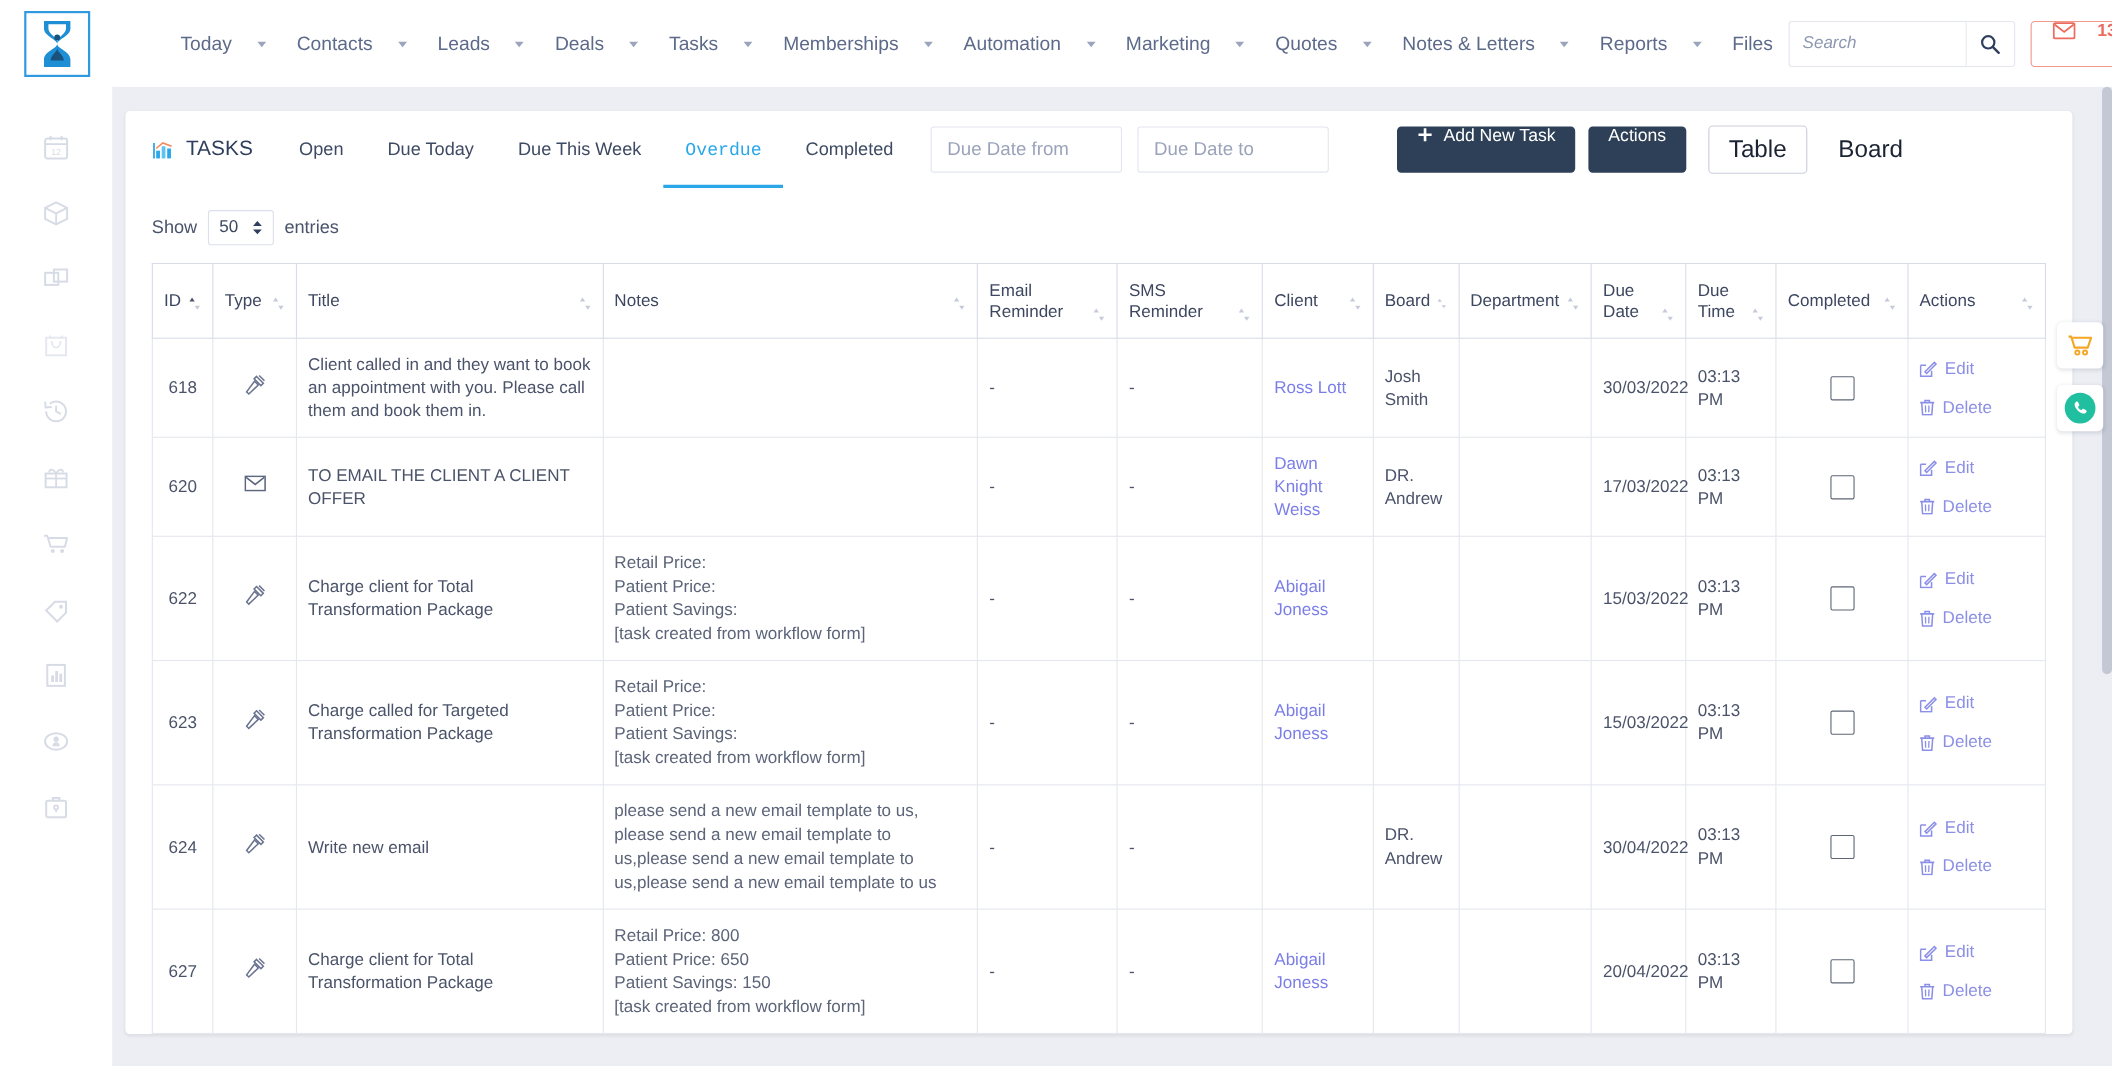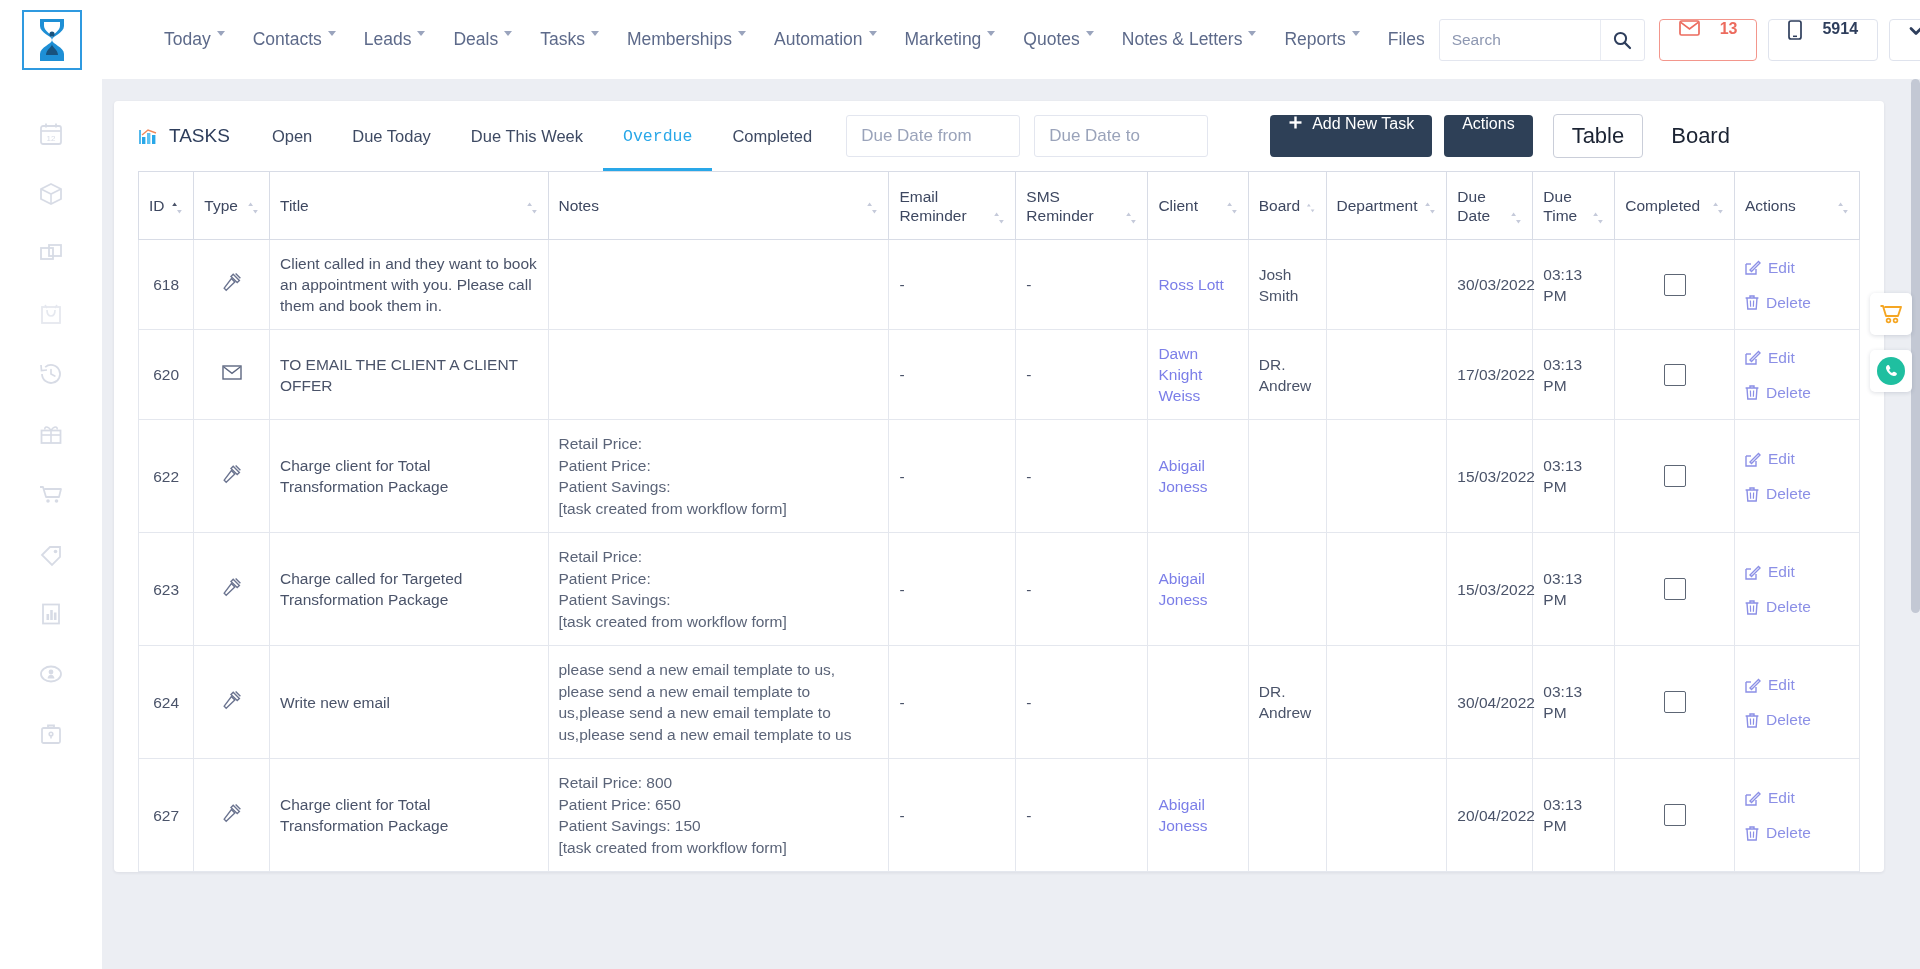--- a/index.html
+++ b/index.html
@@ -21,40 +21,40 @@
   .logo-box {
     width: 60px; height: 60px; margin-left: 22px;
     border: 2px solid #2f9ae0;
     display: flex; align-items: center; justify-content: center;
     flex: 0 0 auto;
   }
   .logo-glyph { width: 34px; height: 46px; display:block; }
 
   .mainmenu { display: flex; align-items: center; margin-left: 68px; flex: 0 0 auto; }
   .menu-item {
-    display: flex; gap: 6px;
+    display: flex; align-items: center; gap: 23px;
     font-size: 17.5px; color: #5d6a8a;
     padding: 0 14px; cursor: pointer; white-space: nowrap;
   }
   .menu-item .caret {
     width: 0; height: 0; border-left: 4.5px solid transparent;
     border-right: 4.5px solid transparent; border-top: 5px solid #9aa4bd;
     margin-top: 2px;
   }
 
   .nav-right { margin-left: auto; display: flex; align-items: center; padding-right: 22px; gap: 0; }
   .search-wrap {
     display: flex; align-items: center; height: 42px;
     border: 1px solid #e3e6ef; border-radius: 3px; background: #fff;
     margin-right: 14px;
   }
   .search-wrap input {
     border: 0; outline: 0; height: 40px; width: 160px;
     padding: 0 12px; font-size: 15.5px; color: #5d6a8a;
-    font-family: "Liberation Sans", sans-serif; background: transparent;
+    font-family: "Liberation Sans", sans-serif; background: transparent; font-style: italic;
   }
   .search-wrap input::placeholder { color: #8d97b1; }
   .search-btn {
     width: 44px; height: 40px; border-left: 1px solid #e8ebf2;
     display: flex; align-items: center; justify-content: center; cursor: pointer;
   }
 
   .badge {
     height: 42px; min-width: 62px; padding: 0 19px;
     border: 1px solid #dfe3ed; border-radius: 4px; background: #fff;
@@ -420,20 +420,31 @@
       </button>
 
       <button class="btn-dark actions">
         <span>Actions</span>
       </button>
 
       <button class="btn-outline">Table</button>
       <button class="btn-plain">Board</button>
     </div>
 
+    <div class="entries-row">
+      <span>Show</span>
+      <div class="entries-select">
+        <span>50</span>
+        <svg width="10" height="14" viewBox="0 0 10 14">
+          <path d="M5 1 L9 5.4 L1 5.4 Z" fill="#2e3e5c"></path>
+          <path d="M5 13 L9 8.6 L1 8.6 Z" fill="#2e3e5c"></path>
+        </svg>
+      </div>
+      <span>entries</span>
+    </div>
 
     <div class="table-scroll">
       <table>
         <colgroup>
           <col class="c-id">
             <col class="c-type">
             <col class="c-title">
             <col class="c-notes">
           <col class="c-email">
             <col class="c-sms">

